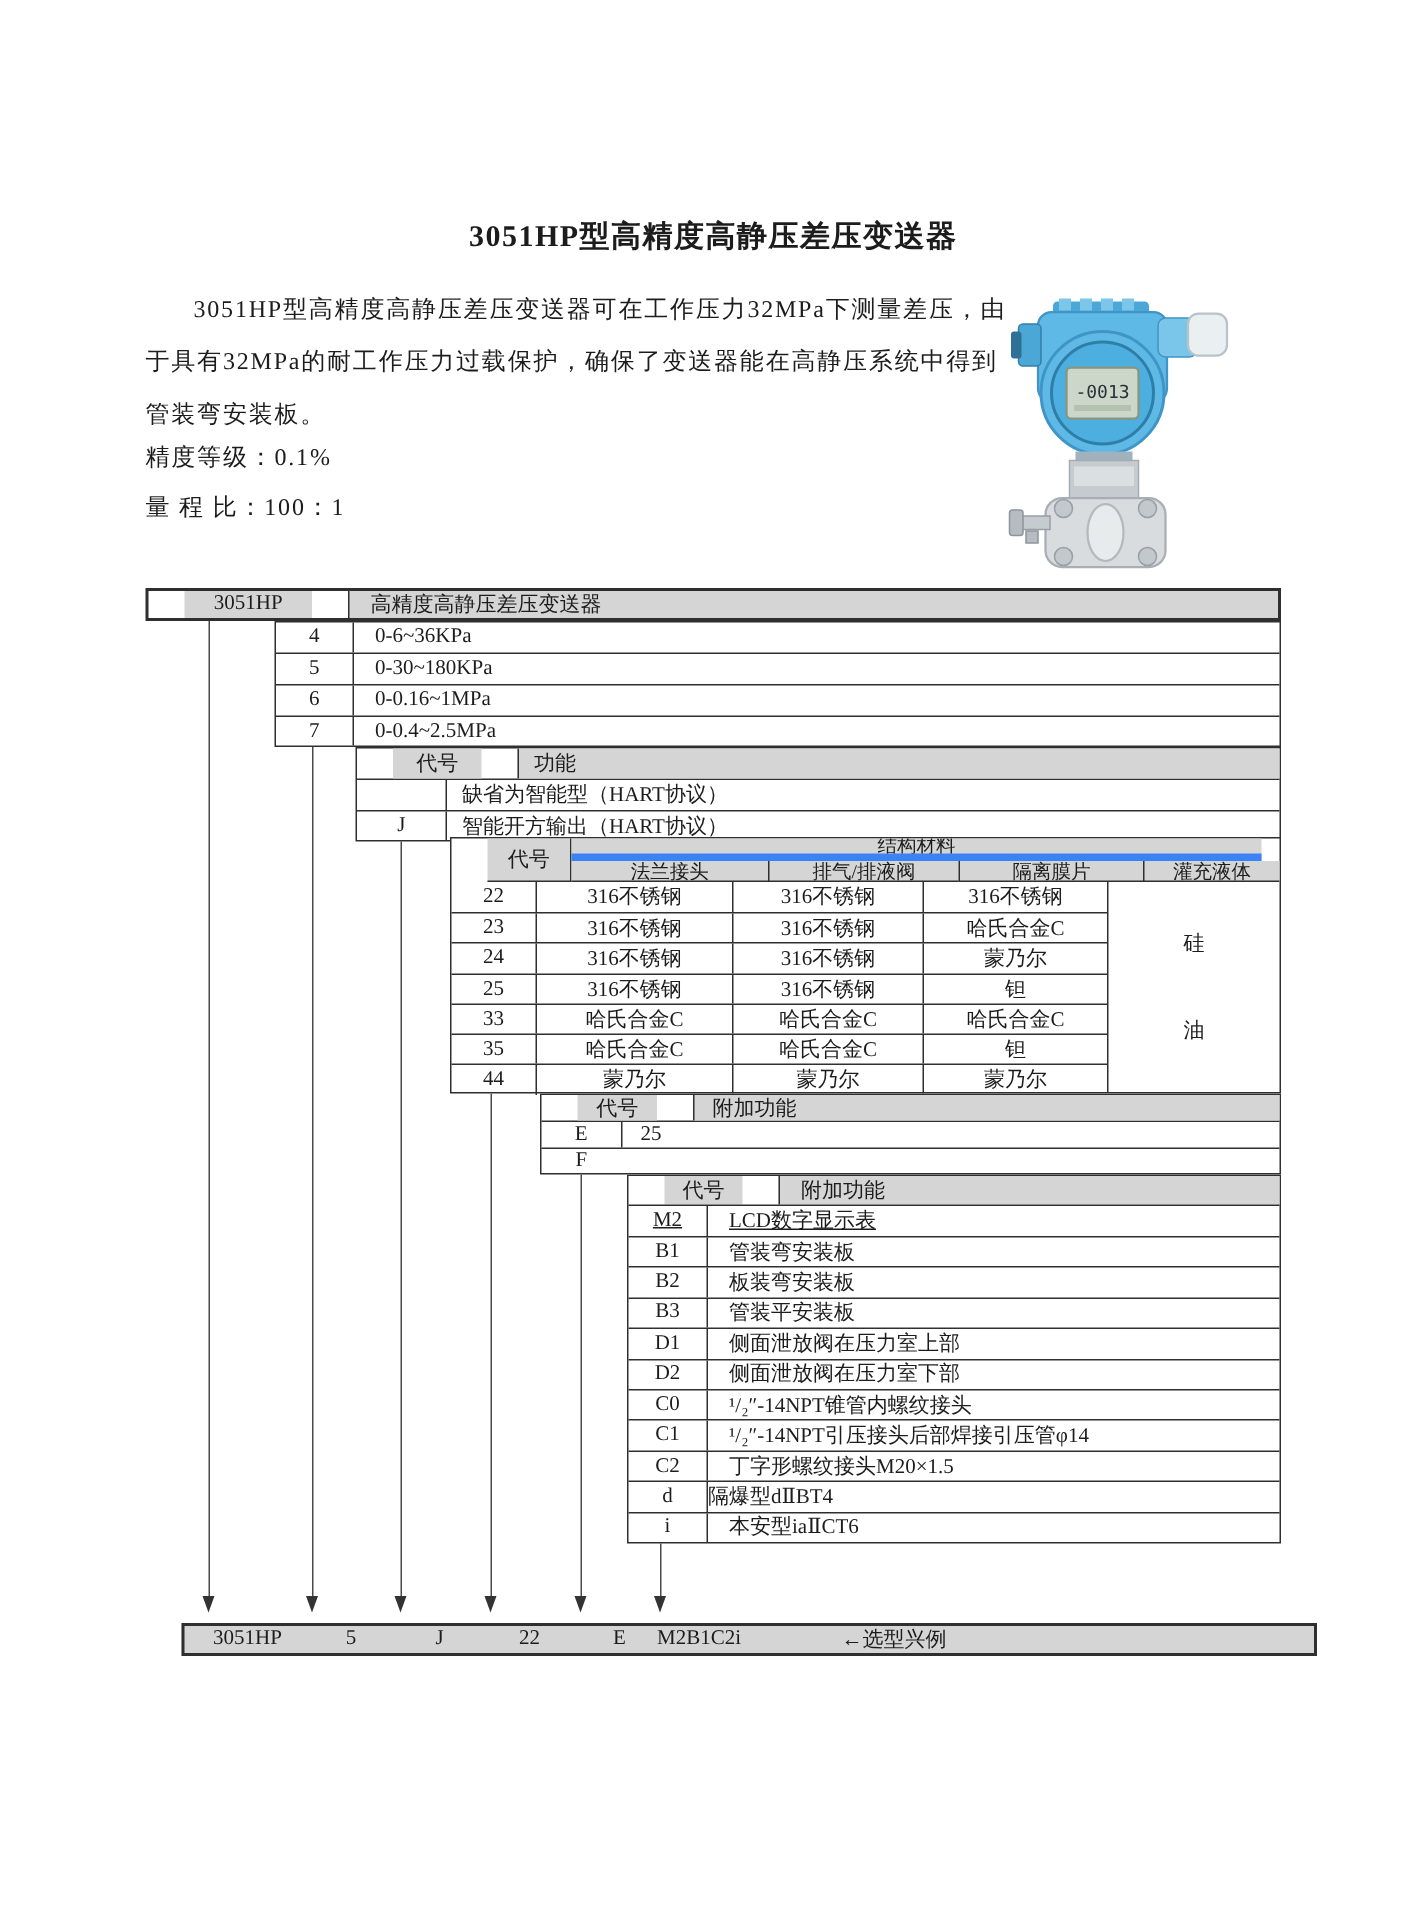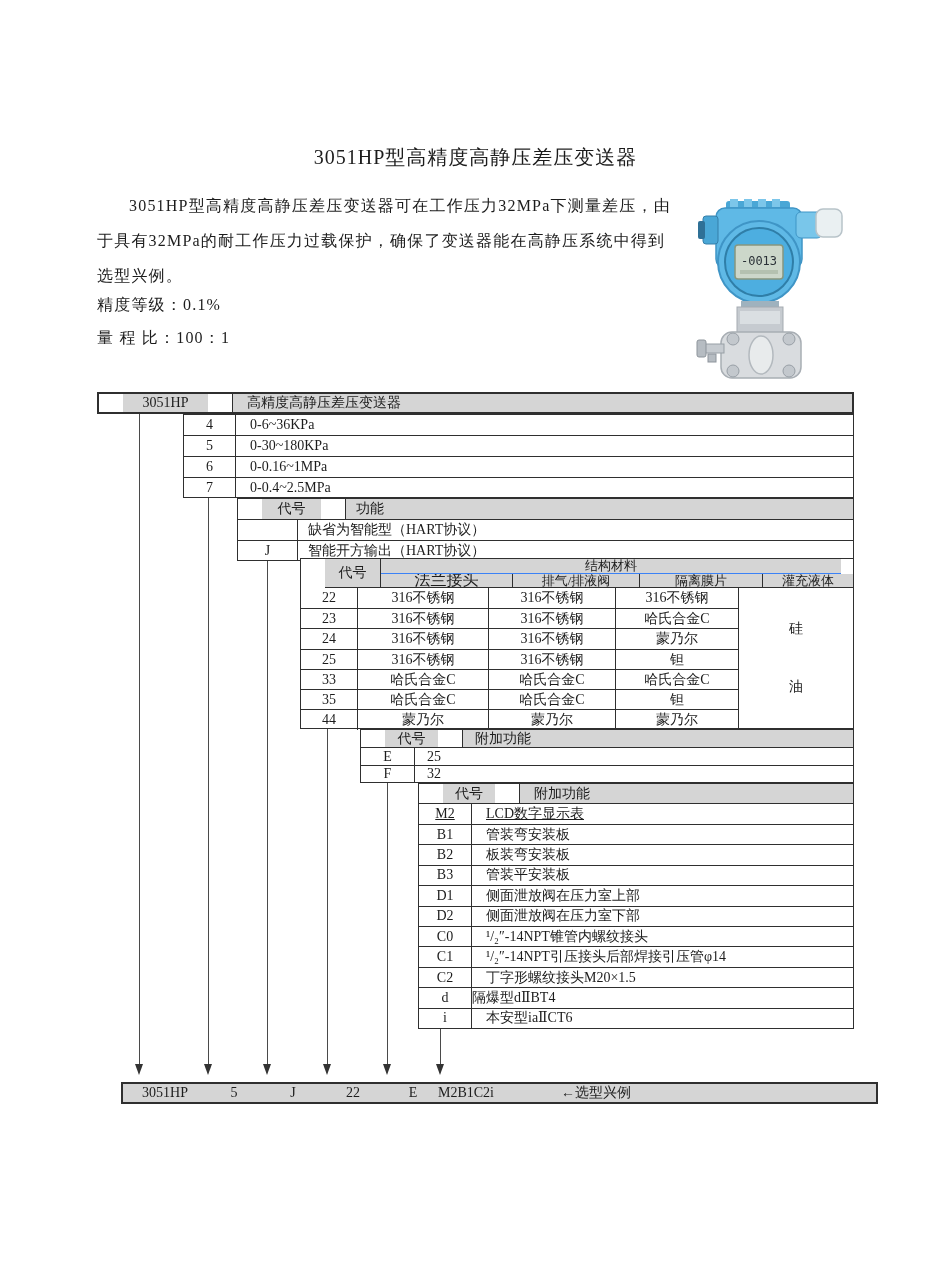--- a/index.html
+++ b/index.html
@@ -2,21 +2,21 @@
 <html><head>
 <meta charset="utf-8">
 <style>
   html,body{margin:0;padding:0;background:#ffffff;}
   #page{
     position:relative;width:942px;height:1278px;background:#ffffff;overflow:hidden;
     font-family:"Liberation Serif","DejaVu Serif",serif;color:#1c1c1c;
   }
   .abs{position:absolute;}
   
-  .title{left:97px;top:144px;width:757px;text-align:center;font-size:20px;font-weight:normal;letter-spacing:1px;}
+  .title{left:97px;top:144px;width:757px;text-align:center;font-size:20px;font-weight:bold;letter-spacing:1px;}
   .introline{left:97px;font-size:16px;letter-spacing:1.2px;white-space:nowrap;}
   
   .tbl{position:absolute;box-sizing:border-box;border:1px solid #2f2f2f;background:#fff;}
   .tbl.heavy{border-width:2px;}
   .trow{display:flex;box-sizing:border-box;border-top:1px solid #2f2f2f;}
   .trow:first-child{border-top:none;}
   .tcell{box-sizing:border-box;border-left:1px solid #2f2f2f;font-size:14px;display:flex;align-items:center;overflow:hidden;white-space:nowrap;}
   .tcell:first-child{border-left:none;}
   .ctr{justify-content:center;}
   .padL{padding-left:14px;}
@@ -32,25 +32,25 @@
 </style>
 </head>
 <body>
 
 <div id="page">
 
   <div class="abs title">3051HP型高精度高静压差压变送器</div>
 
   <div class="abs introline" style="top:196px;left:129px;">3051HP型高精度高静压差压变送器可在工作压力32MPa下测量差压，由</div>
   <div class="abs introline" style="top:231px;">于具有32MPa的耐工作压力过载保护，确保了变送器能在高静压系统中得到</div>
-  <div class="abs introline" style="top:266px;">选型兴例。</div>
+  <div class="abs introline" style="top:266px;">管装弯安装板。</div>
   <div class="abs introline" style="top:295px;">精度等级：0.1%</div>
   <div class="abs introline" style="top:328px;">量 程 比：100：1</div>
 
-  <div class="abs" style="left:696px;top:196px;width:150px;height:188px;">
+  <div class="abs" style="left:672px;top:196px;width:150px;height:188px;">
     <svg width="150" height="188" viewBox="0 0 150 188">
 
       <rect x="30" y="5" width="64" height="12" rx="3" fill="#4aa7d6"></rect>
       <rect x="34" y="3" width="8" height="8" fill="#7cc6ea"></rect>
         <rect x="48" y="3" width="8" height="8" fill="#7cc6ea"></rect>
       <rect x="62" y="3" width="8" height="8" fill="#7cc6ea"></rect>
         <rect x="76" y="3" width="8" height="8" fill="#7cc6ea"></rect>
 
       <rect x="20" y="12" width="86" height="60" rx="9" fill="#5fb9e6" stroke="#3f95c6" stroke-width="1.5"></rect>
 
@@ -121,22 +121,22 @@
     </div>
     <div class="trow" style="height:20px;">
       <div class="tcell ctr" style="width:59px;">J</div>
       <div class="tcell" style="flex:1;padding-left:10px;">智能开方输出（HART协议）</div>
     </div>
   </div>
 
   <div class="tbl" style="left:300px;top:558px;width:554px;height:171px;">
 
     <div class="mcell hdr" style="left:0;top:0;width:56px;height:29px;border-right:1px solid #2f2f2f;border-bottom:1px solid #2f2f2f;">代号</div>
-    <div class="mcell hdr" style="left:56px;top:0;right:12px;height:15px;border-bottom:1px solid #3b82f6;font-size:13px;">结构材料</div>
-    <div class="mcell hdr" style="left:56px;top:15px;width:131px;height:14px;border-bottom:1px solid #2f2f2f;font-size:16px;">法兰接头</div>
+    <div class="mcell hdr" style="left:56px;top:0;right:12px;height:15px;border-bottom:5px solid #3b82f6;font-size:13px;">结构材料</div>
+    <div class="mcell hdr" style="left:56px;top:15px;width:131px;height:14px;border-bottom:1px solid #2f2f2f;font-size:13px;">法兰接头</div>
     <div class="mcell hdr" style="left:187px;top:15px;width:127px;height:14px;border-left:1px solid #2f2f2f;border-bottom:1px solid #2f2f2f;font-size:13px;">排气/排液阀</div>
     <div class="mcell hdr" style="left:314px;top:15px;width:123px;height:14px;border-left:1px solid #2f2f2f;border-bottom:1px solid #2f2f2f;font-size:13px;">隔离膜片</div>
     <div class="mcell hdr" style="left:437px;top:15px;right:0;height:14px;border-left:1px solid #2f2f2f;border-bottom:1px solid #2f2f2f;font-size:13px;">灌充液体</div>
 
     <div class="abs" style="left:0;top:29px;width:437px;">
       <div class="trow" style="height:20px;border-top:none;">
         <div class="tcell ctr" style="width:56px;">22</div>
         <div class="tcell ctr" style="width:131px;">316不锈钢</div>
         <div class="tcell ctr" style="width:127px;">316不锈钢</div>
         <div class="tcell ctr" style="flex:1;">316不锈钢</div>
@@ -189,21 +189,20 @@
     <div class="trow" style="height:17px;">
       <div class="tcell ctr hdr" style="width:53px;">代号</div>
       <div class="tcell hdr" style="flex:1;padding-left:12px;">附加功能</div>
     </div>
     <div class="trow" style="height:18px;">
       <div class="tcell ctr" style="width:53px;">E</div>
       <div class="tcell" style="flex:1;padding-left:12px;">25</div>
     </div>
     <div class="trow" style="height:17px;">
       <div class="tcell ctr" style="width:53px;">F</div>
-      <div class="tcell" style="flex:1;padding-left:12px;">32</div>
     </div>
   </div>
 
   <div class="tbl" style="left:418px;top:783px;width:436px;height:246px;display:flex;flex-direction:column;">
     <div class="trow" style="flex:1;">
       <div class="tcell ctr hdr" style="width:52px;">代号</div>
       <div class="tcell hdr" style="flex:1;padding-left:14px;">附加功能</div>
     </div>
     <div class="trow" style="flex:1;text-decoration:underline;">
       <div class="tcell ctr" style="width:52px;">M2</div>

